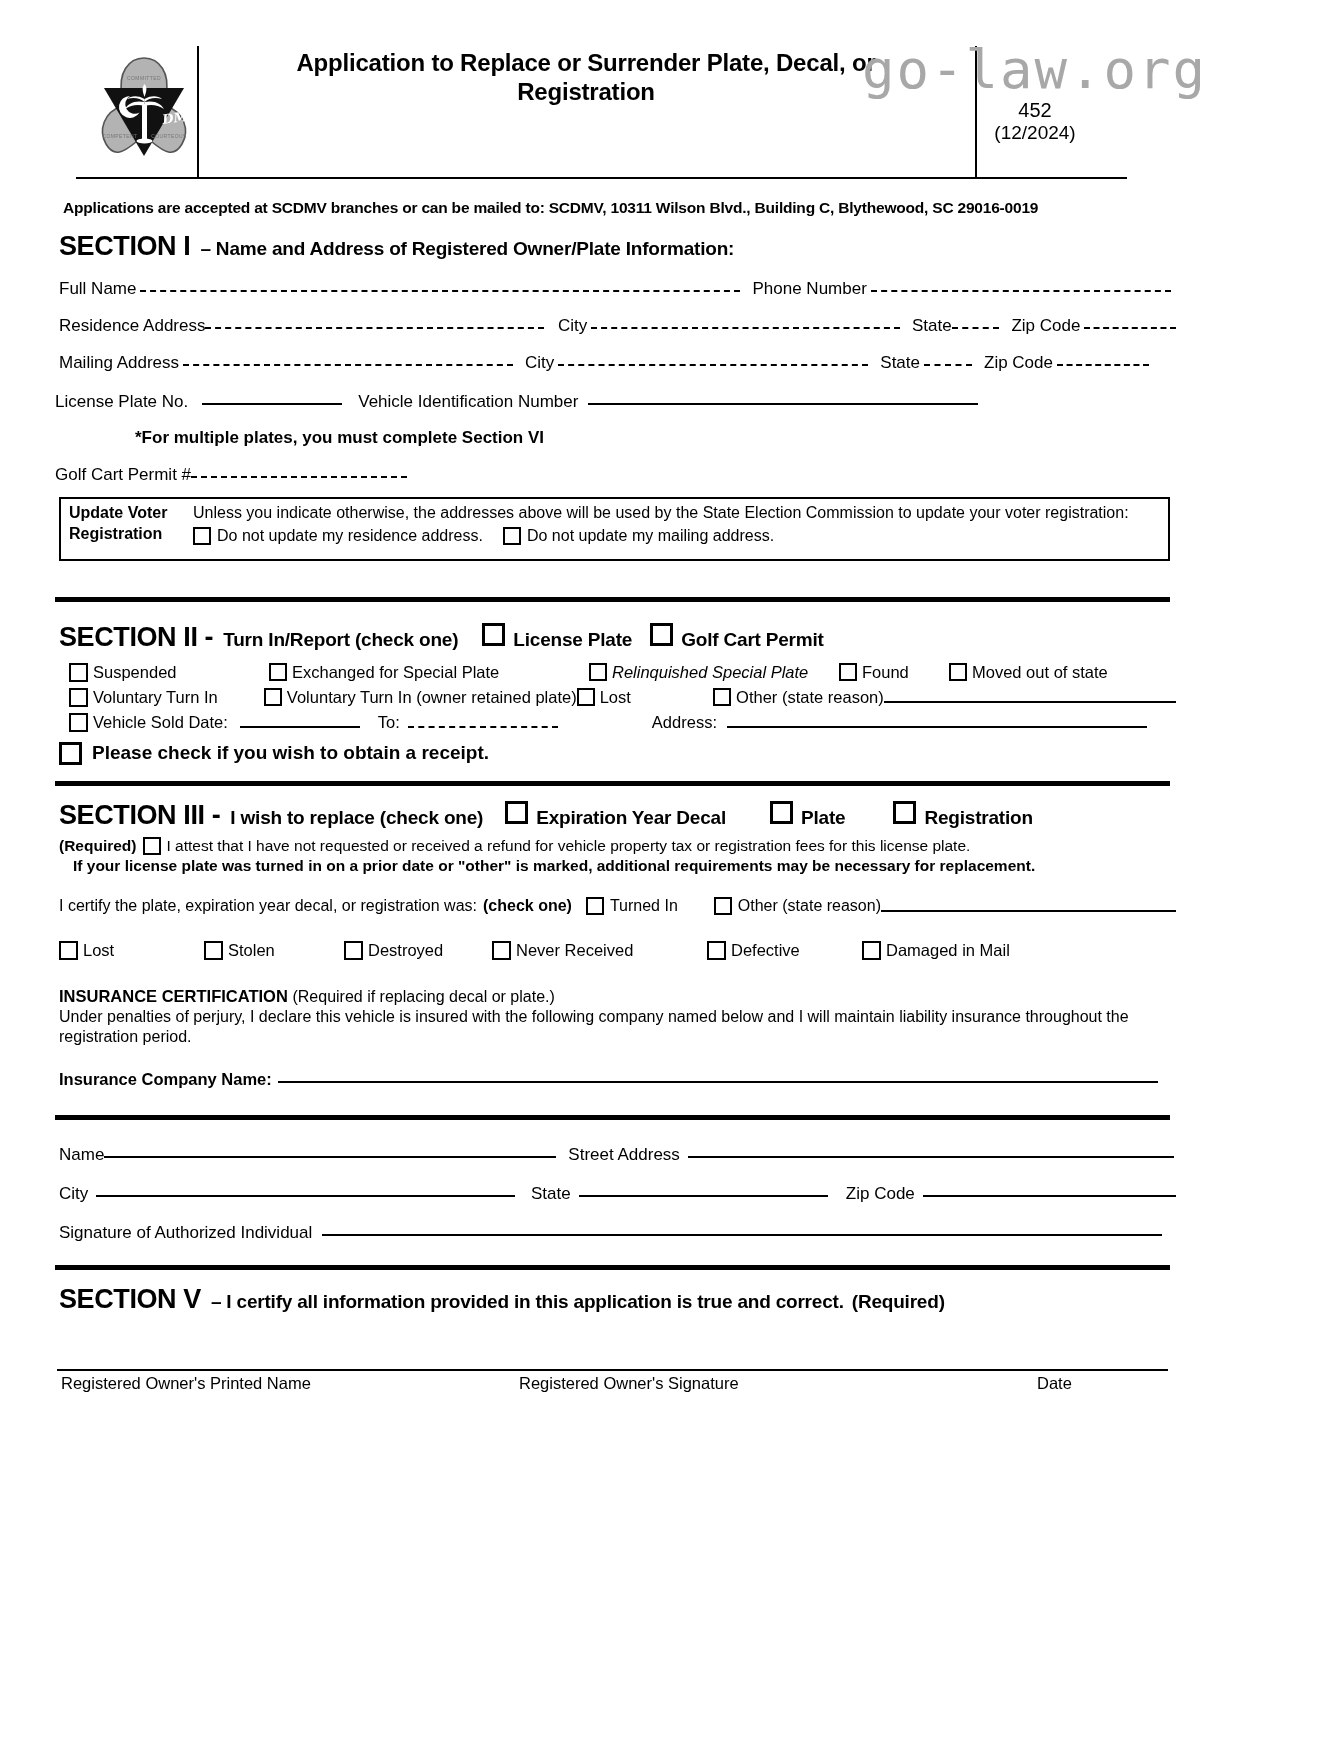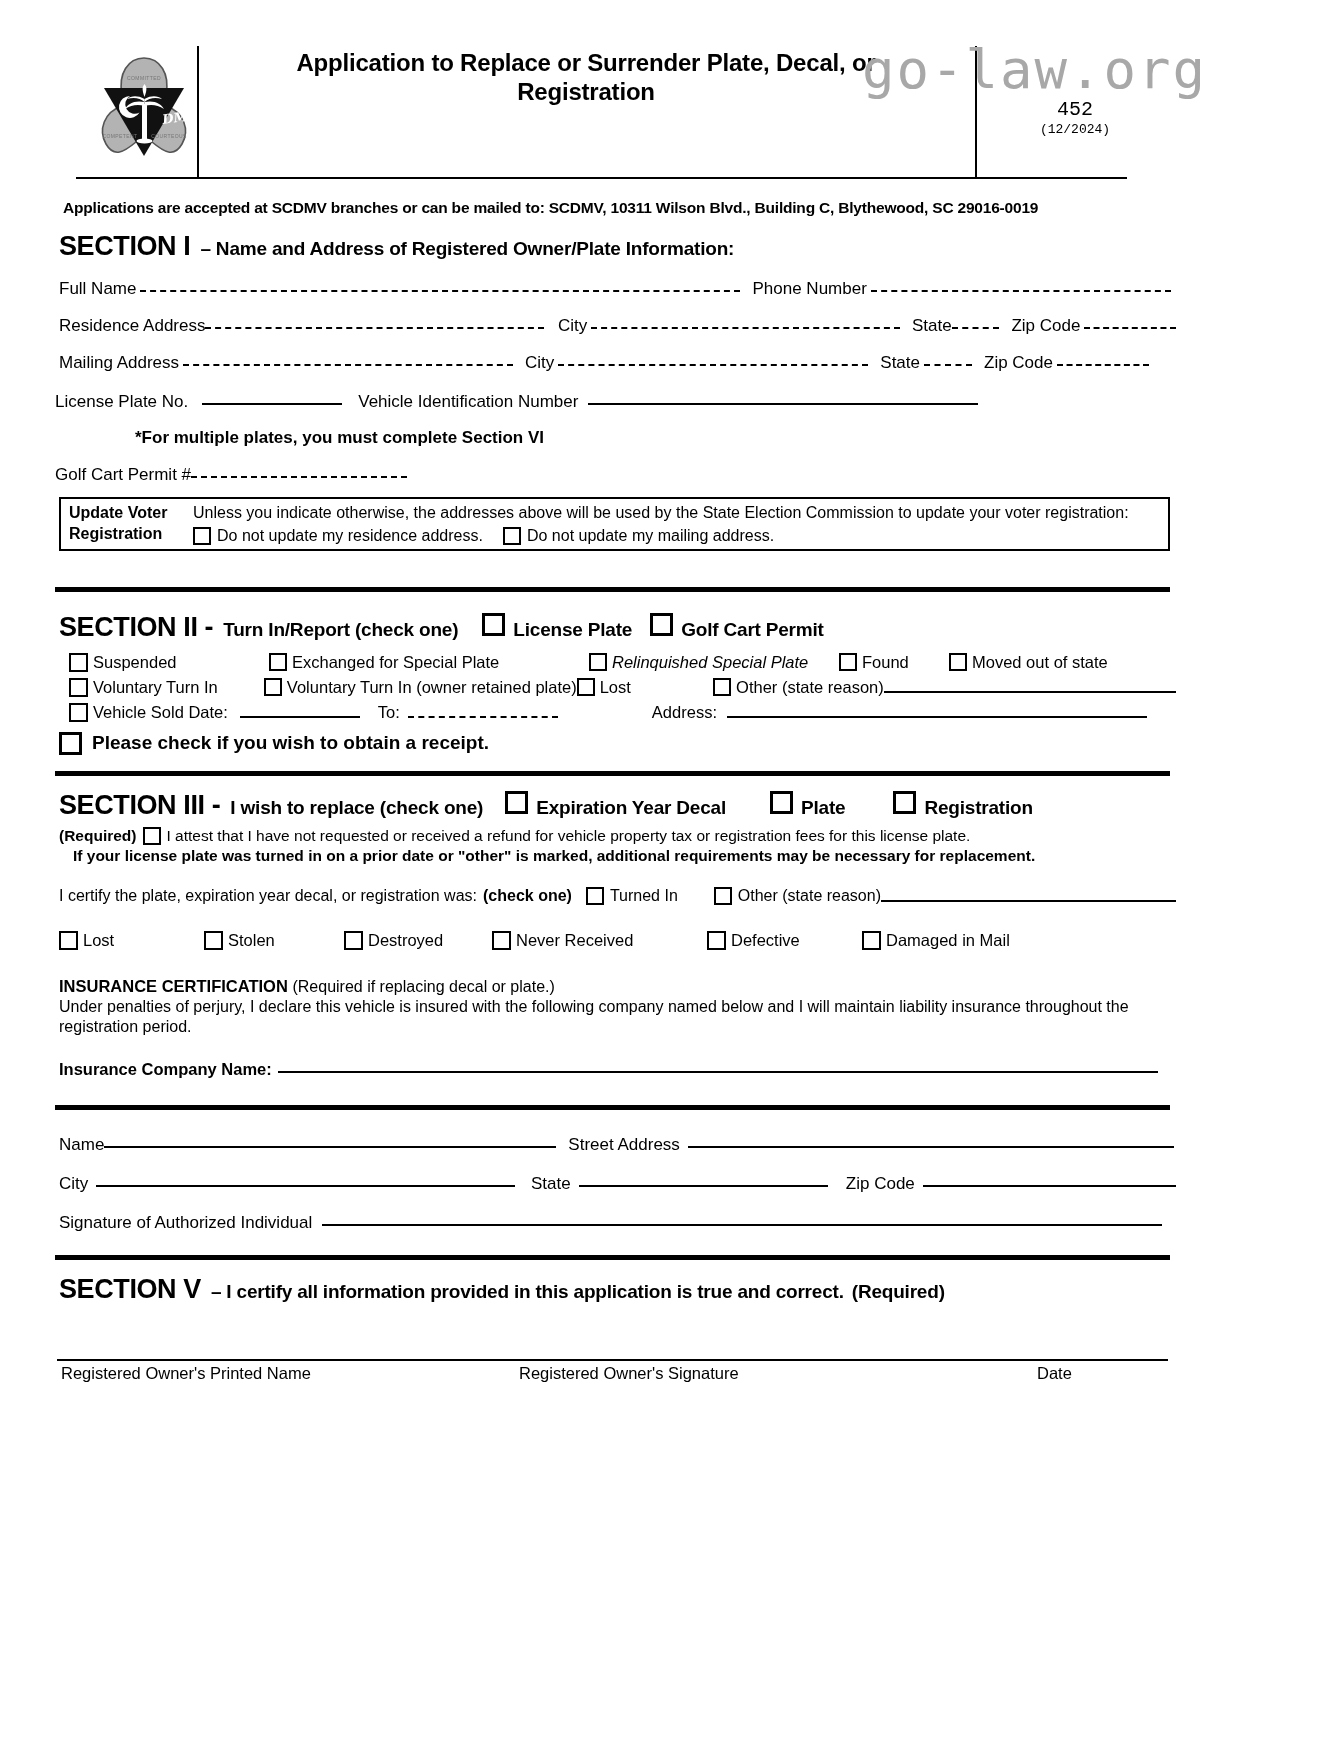--- a/index.html
+++ b/index.html
@@ -83,32 +83,31 @@
     letter-spacing: -0.2px;
   }
   .title-sub {
     font-size: 24px;
     font-weight: bold;
     line-height: 1.22;
     letter-spacing: -0.2px;
   }
   .form-num-block {
     position: absolute;
-    left: 940px;
+    left: 900px;
     top: 52px;
     width: 180px;
     text-align: center;
-    font-family: Liberation Mono, monospace;
   }
   .form-num {
     font-size: 20px;
     line-height: 1.2;
   }
   .form-rev {
-    font-size: 13px;
+    font-size: 19px;
     line-height: 1.2;
   }
   .header-rule {
     position: absolute;
     left: 31px;
     top: 131px;
     width: 1051px;
     height: 2px;
     background: #000;
   }
@@ -200,21 +199,21 @@
   .cb-md {
     width: 15px;
     height: 15px;
     border: 2.5px solid #000;
   }
 
   
   .voter-box {
     margin: 12px 10px 0 14px;
     border: 2px solid #000;
-    padding: 4px 8px 2px 8px;
+    padding: 4px 8px 12px 8px;
     display: flex;
     align-items: flex-start;
   }
   .voter-label {
     font-size: 16px;
     font-weight: bold;
     line-height: 1.3;
     width: 120px;
     flex: none;
   }

